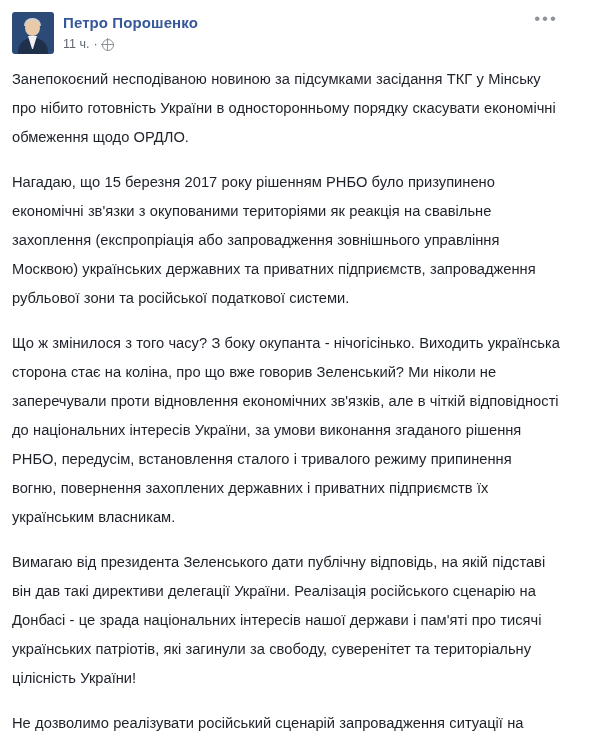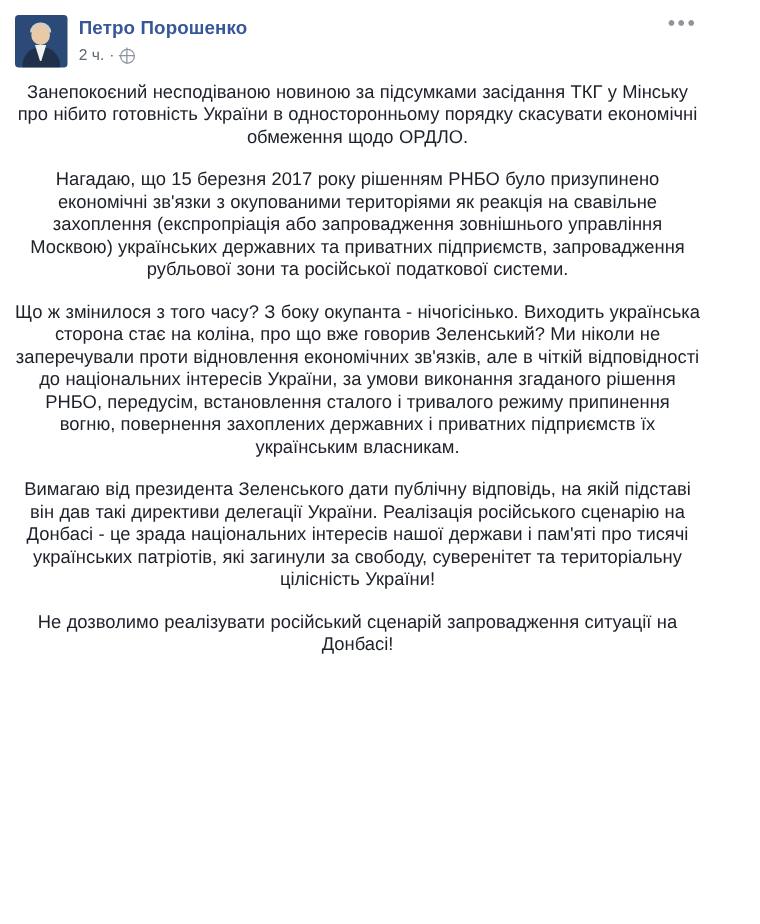--- a/index.html
+++ b/index.html
@@ -134,23 +134,23 @@
     letter-spacing: 2px;
     line-height: 14px;
     cursor: pointer;
   }
   .post-body {
     padding: 5px 0 0 0;
   }
   .post-body p {
     margin: 0 0 16px 0;
     font-size: 14.7px;
-    line-height: 18px;
+    line-height: 29px;
     color: #1d2129;
-    text-align: center;
+    text-align: left;
     word-spacing: 0.2px;
   }
   .post-body p:last-child {
     margin-bottom: 0;
   }
 </style>
 </head>
 <body>
 
 <div class="post">
@@ -158,21 +158,21 @@
   <div class="post-header">
     <div class="avatar">
       <div class="hair"></div>
       <div class="head"></div>
       <div class="body"></div>
       <div class="shirt"></div>
     </div>
     <div class="header-text">
       <span class="author-name">Петро Порошенко</span>
       <span class="meta-row">
-        <span>2 ч.</span>
+        <span>11 ч.</span>
         <span class="meta-sep">·</span>
         <span class="globe-icon"></span>
       </span>
     </div>
     <div class="more-menu">•••</div>
   </div>
 
   <div class="post-body">
     <p>Занепокоєний несподіваною новиною за підсумками засідання ТКГ у Мінську про нібито готовність України в односторонньому порядку скасувати економічні обмеження щодо ОРДЛО.</p>
     <p>Нагадаю, що 15 березня 2017 року рішенням РНБО було призупинено економічні зв'язки з окупованими територіями як реакція на свавільне захоплення (експропріація або запровадження зовнішнього управління Москвою) українських державних та приватних підприємств, запровадження рубльової зони та російської податкової системи.</p>

